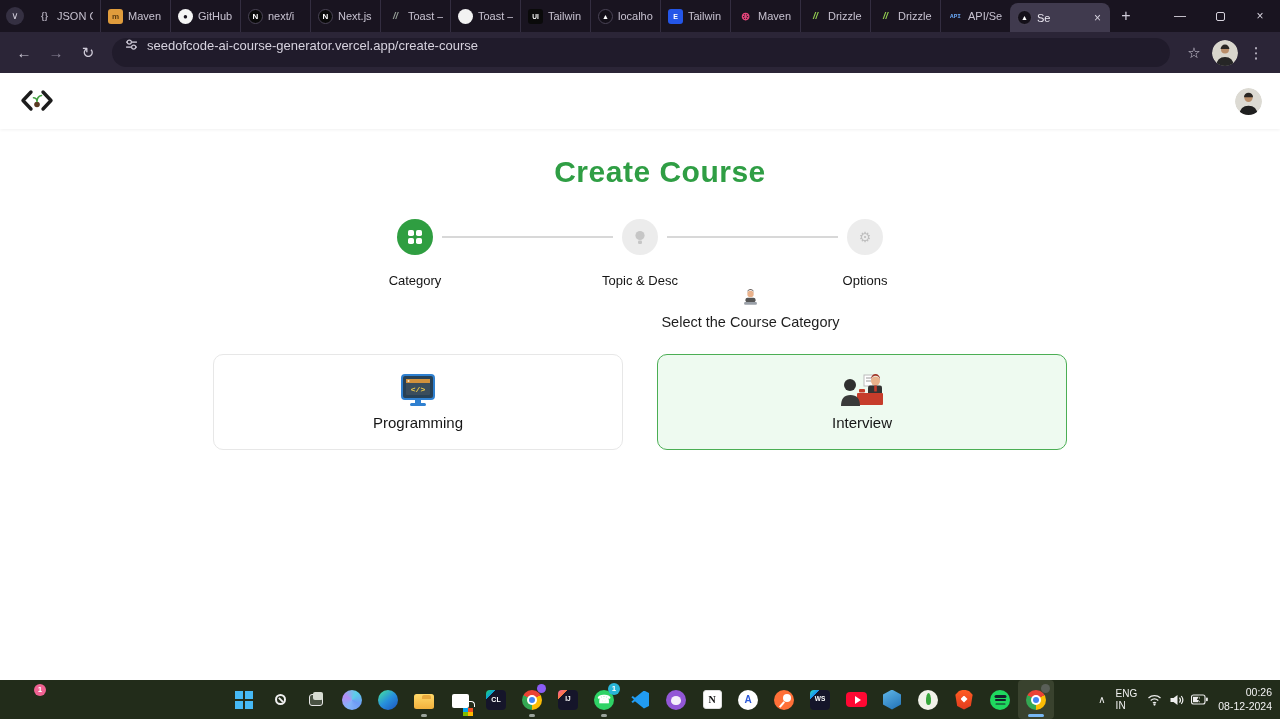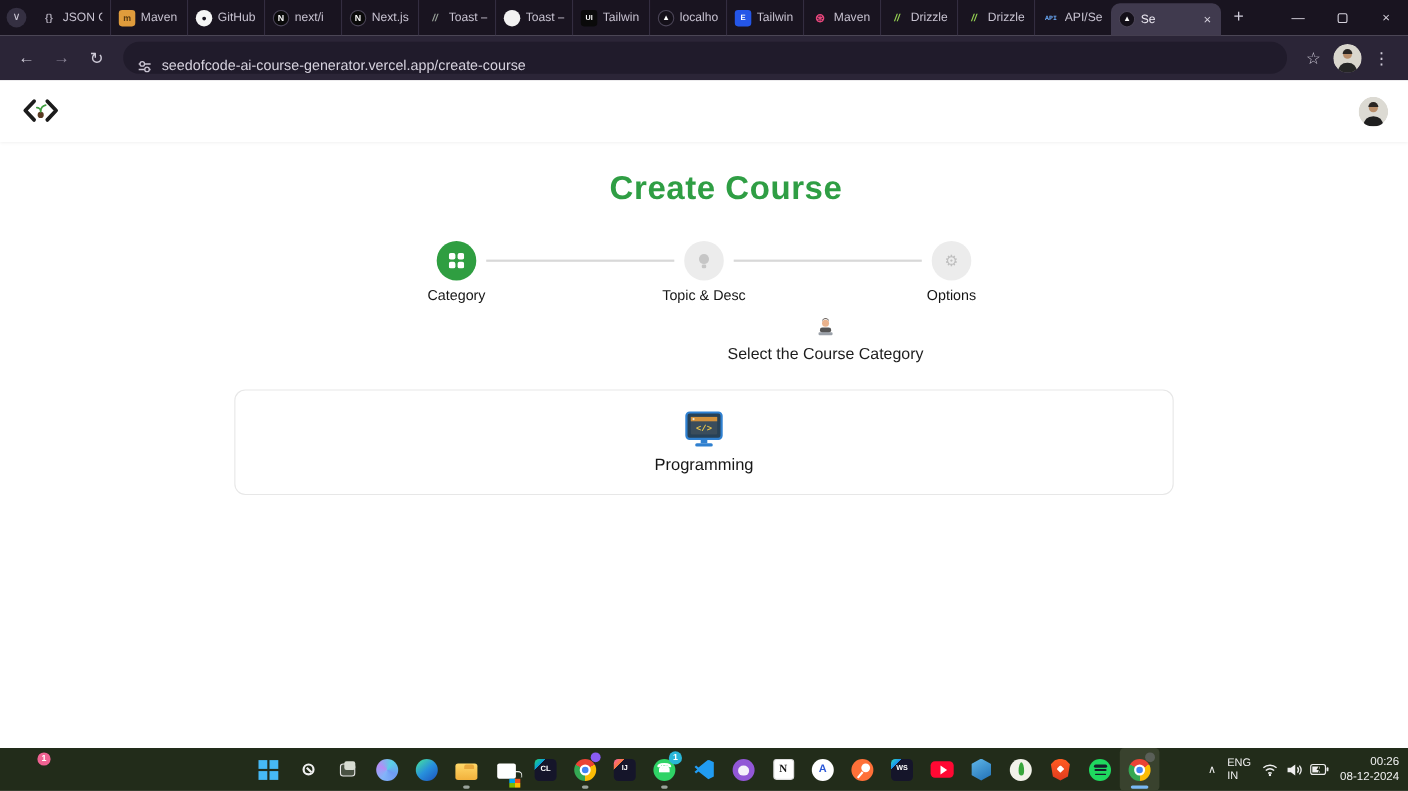--- a/index.html
+++ b/index.html
@@ -32,36 +32,36 @@
   .fav-api { color:#6aa9f7; font-size:6px; font-family:"Liberation Mono",monospace; font-weight:700; }
   .newtab { width:32px; height:32px; background:none; border:none; color:#cfcbd8; font-size:16px; cursor:pointer; }
   .winctl { margin-left:auto; display:flex; }
   .winctl button { width:40px; height:32px; background:none; border:none; color:#d8d4de; font-size:12px; cursor:pointer; display:flex; align-items:center; justify-content:center; }
   .maxbox { width:9px; height:9px; border:1px solid #d8d4de; border-radius:2px; display:inline-block; }
 
   
   .toolbar { height:41px; background:#2b2537; display:flex; align-items:center; padding:0 10px; gap:4px; flex:none; }
   .navbtn { width:28px; height:28px; background:none; border:none; font-size:15px; color:#cfcbd8; cursor:pointer; }
   .navbtn.dim { color:#8a8496; }
-  .omnibox { flex:1; height:29px; margin:0 6px; border-radius:15px; background:#201b2b; display:flex; align-items:flex-end; gap:9px; padding:0 13px; cursor:text; }
+  .omnibox { flex:1; height:29px; margin:0 6px; border-radius:15px; background:#201b2b; display:flex; align-items:flex-start; gap:9px; padding:0 13px; cursor:text; }
   .url { font-size:13px; color:#d6d2de; }
   .starbtn,.menubtn { width:28px; height:28px; background:none; border:none; font-size:15px; color:#cfcbd8; cursor:pointer; }
   .tb-avatar { width:26px; height:26px; border-radius:50%; overflow:hidden; flex:none; cursor:pointer; }
 
   
   .page { flex:1; background:#fff; overflow:hidden; }
   .site-header { height:56px; display:flex; align-items:center; justify-content:space-between; padding:0 18px; box-shadow:0 1px 3px rgba(0,0,0,.06); }
   .page-avatar { width:27px; height:27px; border-radius:50%; overflow:hidden; cursor:pointer; }
   h1.course-title { margin-top:26px; text-align:center; font-size:30px; font-weight:bold; color:#2f9e44; letter-spacing:.5px;padding-left:40px; }
 
   .stepper { width:486px; margin:30px auto 34px; display:flex; align-items:center; }
   .step { position:relative; width:36px; height:36px; flex:none; }
   .step-circle { width:36px; height:36px; border-radius:50%; background:#ececec; display:flex; align-items:center; justify-content:center; }
   .step.active .step-circle { background:#2f9e41; }
-  .step-label { position:absolute; top:42px; left:50%; transform:translateX(-50%); white-space:nowrap; font-size:13px; color:#151515; }
+  .step-label { position:absolute; top:54px; left:50%; transform:translateX(-50%); white-space:nowrap; font-size:13px; color:#151515; }
   .connector { flex:1; height:2px; background:#d8d8d8; margin:0 9px; }
   .gearglyph { font-size:14px; color:#bfbfbf; }
 
   .select-row { margin:2px 0 0 221px; display:flex; align-items:center; gap:8px; font-size:14.5px; font-weight:500; color:#1d1d1d;flex-direction:column; }
 
   .cards { margin:24px 213px 0; display:flex; gap:34px; }
   .card { flex:1; height:96px; border:1px solid #e7e7e7; border-radius:10px; background:#fff; display:flex; flex-direction:column; align-items:center; justify-content:center; gap:5px; cursor:pointer; }
   .card.selected { background:#eefaf0; border:1.5px solid #4bae54; }
   .card-label { font-size:15px; color:#161616; }
 
@@ -314,20 +314,36 @@
           <rect x="5" y="2" width="32" height="24" rx="3" fill="#274156" stroke="#2f80d0" stroke-width="2"></rect>
           <rect x="9" y="6" width="24" height="16" rx="1" fill="#3a4d5c"></rect>
           <rect x="9" y="6" width="24" height="4" fill="#d2913c"></rect>
           <circle cx="11.5" cy="8" r="1" fill="#efe8d4"></circle>
           <text x="21" y="19" font-family="Liberation Mono, monospace" font-size="8" font-weight="bold" fill="#ecc94b" text-anchor="middle">&lt;/&gt;</text>
           <rect x="18" y="26" width="6" height="4" fill="#2f80d0"></rect>
           <rect x="13" y="30" width="16" height="3" rx="1.5" fill="#2f80d0"></rect>
         </svg>
         <span class="card-label">Programming</span>
       </div>
+      <div class="card selected">
+        <svg width="46" height="36" viewBox="0 0 46 36">
+          <rect x="25" y="2" width="9" height="11" fill="#fff" stroke="#bcbcbc"></rect>
+          <line x1="27" y1="5" x2="32" y2="5" stroke="#9a9a9a" stroke-width="1"></line>
+          <line x1="27" y1="8" x2="32" y2="8" stroke="#9a9a9a" stroke-width="1"></line>
+          <circle cx="36.5" cy="8" r="4.5" fill="#e9b28c"></circle>
+          <path d="M32,7.2 a4.5,4.5 0 0 1 9,0 l0,-1.6 a4.5,4.5 0 0 0 -9,0 z" fill="#a03326"></path>
+          <rect x="29" y="12.5" width="14" height="9" rx="2" fill="#333"></rect>
+          <rect x="35.2" y="12.5" width="2.6" height="6" fill="#c43a2a"></rect>
+          <rect x="18" y="20" width="26" height="12" rx="1" fill="#c63c2b"></rect>
+          <rect x="20" y="16" width="6" height="3.4" rx="1" fill="#c63c2b"></rect>
+          <circle cx="11" cy="12" r="6" fill="#2f2f2f"></circle>
+          <path d="M2,33 q0,-11 9.5,-11 q9.5,0 9.5,11 z" fill="#3a3a3a"></path>
+        </svg>
+        <span class="card-label">Interview</span>
+      </div>
     </div>
 
   </div>
 
   <div class="taskbar">
     <div class="tb-left">
       <span class="tb-comma"></span>
       <span class="pinkbadge">1</span>
     </div>
     <div class="tb-icons">

